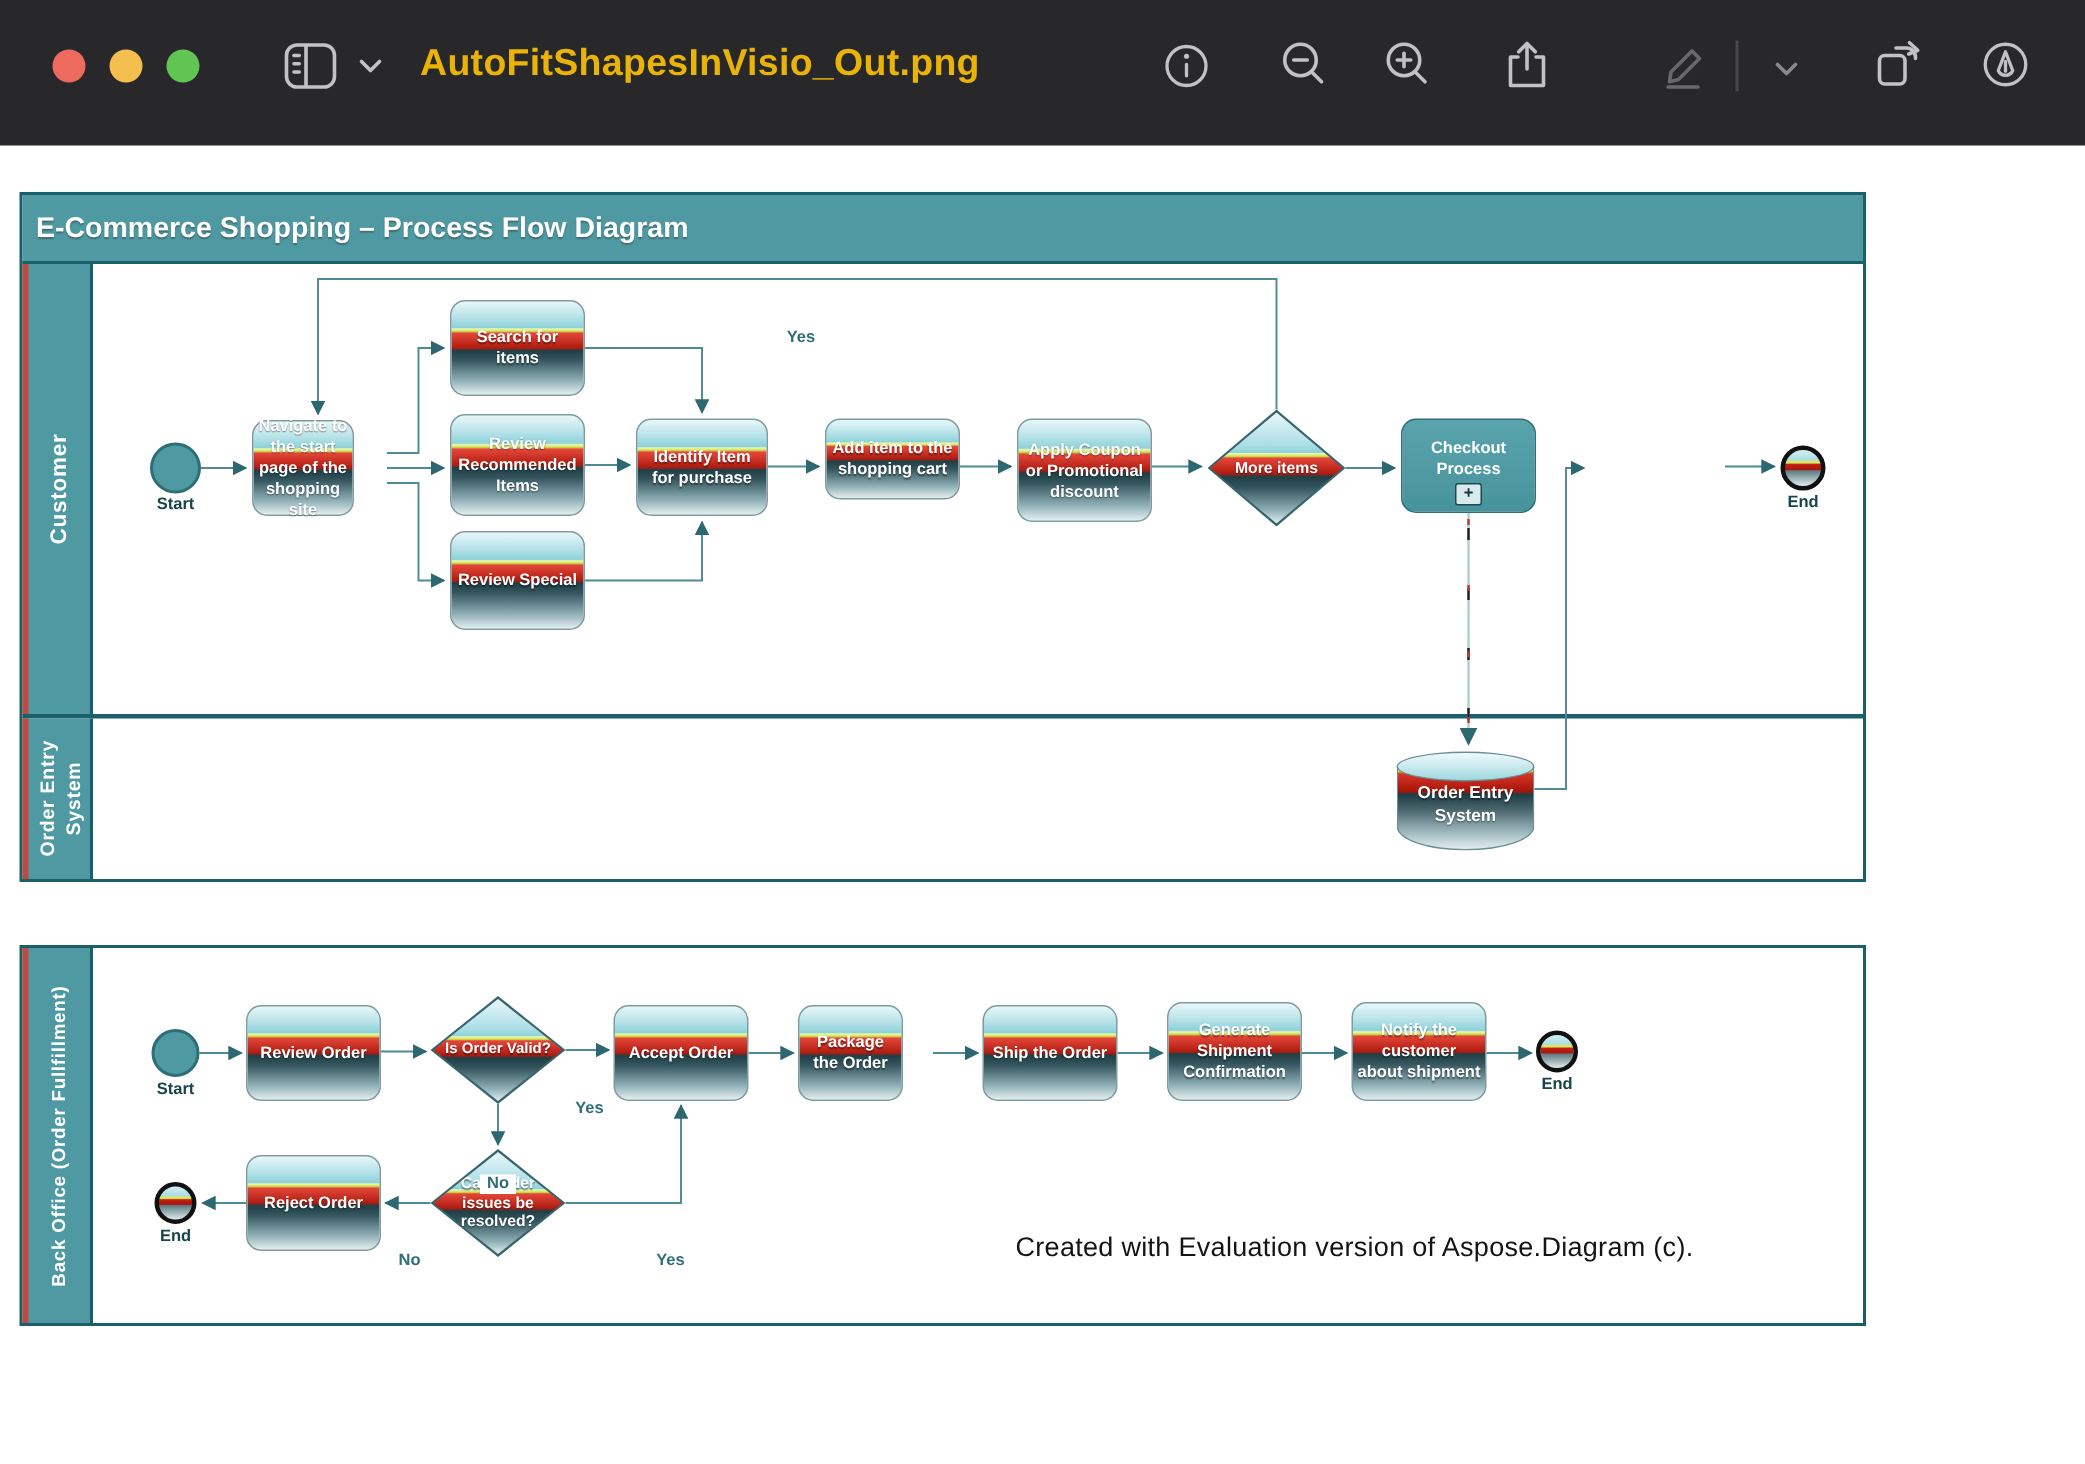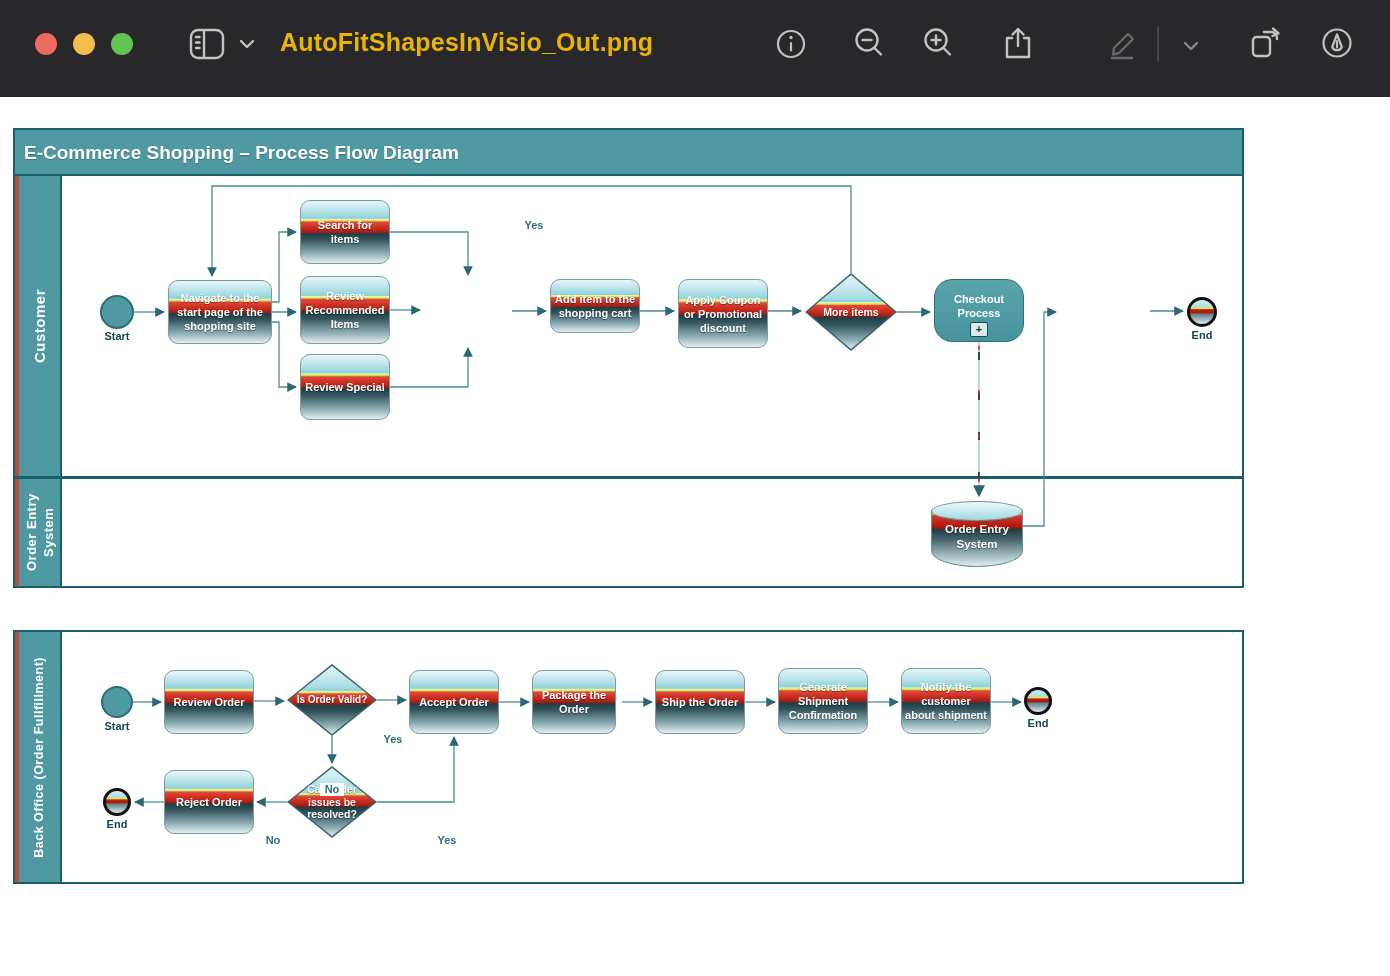--- a/index.html
+++ b/index.html
@@ -196,33 +196,34 @@
         <path d="M1135 181 L1168 181" marker-end="url(#arr1)"></path>
       </g>
       <path d="M964 212 L964 366" stroke="#aecdd2" stroke-width="1.6" fill="none" marker-end="url(#arr1)"></path>
       <path d="M964 222 L964 360" stroke="#1d1d1d" stroke-width="1.6" stroke-dasharray="8 32" fill="none"></path>
       <path d="M964 216 L964 360" stroke="#c0392b" stroke-width="1.6" stroke-dasharray="4 40" fill="none"></path>
     </svg>
 
     <div class="startnode" style="left:85px;top:165px;width:34px;height:34px;"></div>
     <div class="nlabel" style="left:80px;top:200px;width:44px;">Start</div>
 
-    <div class="task" style="left:153px;top:150px;width:104px;height:64px;">Navigate to the start page of the shopping site</div>
+    <div class="task" style="left:153px;top:150px;width:68px;height:64px;">Navigate to the start page of the shopping site</div>
     <div class="task" style="left:285px;top:70px;width:90px;height:64px;">Search for items</div>
     <div class="task" style="left:285px;top:146px;width:90px;height:68px;">Review Recommended Items</div>
     <div class="task" style="left:285px;top:224px;width:90px;height:66px;">Review Special</div>
+    <div class="task" style="left:409px;top:149px;width:88px;height:65px;">Identify Item for purchase</div>
     <div class="task" style="left:535px;top:149px;width:90px;height:54px;">Add item to the shopping cart</div>
     <div class="task" style="left:663px;top:149px;width:90px;height:69px;">Apply Coupon or Promotional discount</div>
 
     <div class="diamond" style="left:790px;top:143px;width:92px;height:78px;">
       <div class="d-outer"></div>
       <div class="d-inner">More items</div>
     </div>
 
-    <div class="solid" style="left:919px;top:149px;width:90px;height:63px;padding-bottom:10px;border-radius:18px;">
+    <div class="solid" style="left:919px;top:149px;width:90px;height:63px;padding-bottom:10px;">
       <span>Checkout Process</span>
       <div class="plusbox">+</div>
     </div>
 
 
     <div class="endnode" style="left:1172px;top:167px;width:30px;height:30px;"></div>
     <div class="nlabel" style="left:1170px;top:199px;width:34px;">End</div>
 
     <div class="cyl" style="left:916px;top:371px;width:92px;height:66px;">
       <div class="cyl-body"></div>
@@ -264,21 +265,21 @@
     <div class="nlabel" style="left:82px;top:88px;width:40px;">Start</div>
 
     <div class="task" style="left:149px;top:38px;width:90px;height:64px;">Review Order</div>
 
     <div class="diamond" style="left:272px;top:32px;width:90px;height:72px;">
       <div class="d-outer"></div>
       <div class="d-inner" style="font-size:10px;white-space:nowrap;">Is Order Valid?</div>
     </div>
 
     <div class="task" style="left:394px;top:38px;width:90px;height:64px;">Accept Order</div>
-    <div class="task" style="left:517px;top:38px;width:84px;height:64px;">Package the Order</div>
+    <div class="task" style="left:517px;top:38px;width:70px;height:64px;">Package the Order</div>
     <div class="task" style="left:640px;top:38px;width:90px;height:64px;">Ship the Order</div>
     <div class="task" style="left:763px;top:36px;width:90px;height:66px;">Generate Shipment Confirmation</div>
     <div class="task" style="left:886px;top:36px;width:90px;height:66px;">Notify the customer about shipment</div>
 
     <div class="endnode" style="left:1009px;top:55px;width:28px;height:28px;"></div>
     <div class="nlabel" style="left:1006px;top:85px;width:34px;">End</div>
 
     <div class="diamond" style="left:272px;top:134px;width:90px;height:72px;">
       <div class="d-outer"></div>
       <div class="d-inner" style="padding:0 12px;">Can order issues be resolved?</div>
@@ -287,15 +288,16 @@
     <div class="task" style="left:149px;top:138px;width:90px;height:64px;">Reject Order</div>
 
     <div class="endnode" style="left:88px;top:156px;width:28px;height:28px;"></div>
     <div class="nlabel" style="left:85px;top:186px;width:34px;">End</div>
 
     <div class="clabel" style="left:364px;top:61px;width:28px;">Yes</div>
     <div class="clabel" style="left:305px;top:111px;width:24px;">No</div>
     <div class="clabel" style="left:246px;top:162px;width:24px;">No</div>
     <div class="clabel" style="left:418px;top:162px;width:28px;">Yes</div>
 
+    <div class="watermark" style="left:662px;top:189px;">Created with Evaluation version of Aspose.Diagram (c).</div>
   </div>
 
 </div>
 
 </body></html>

